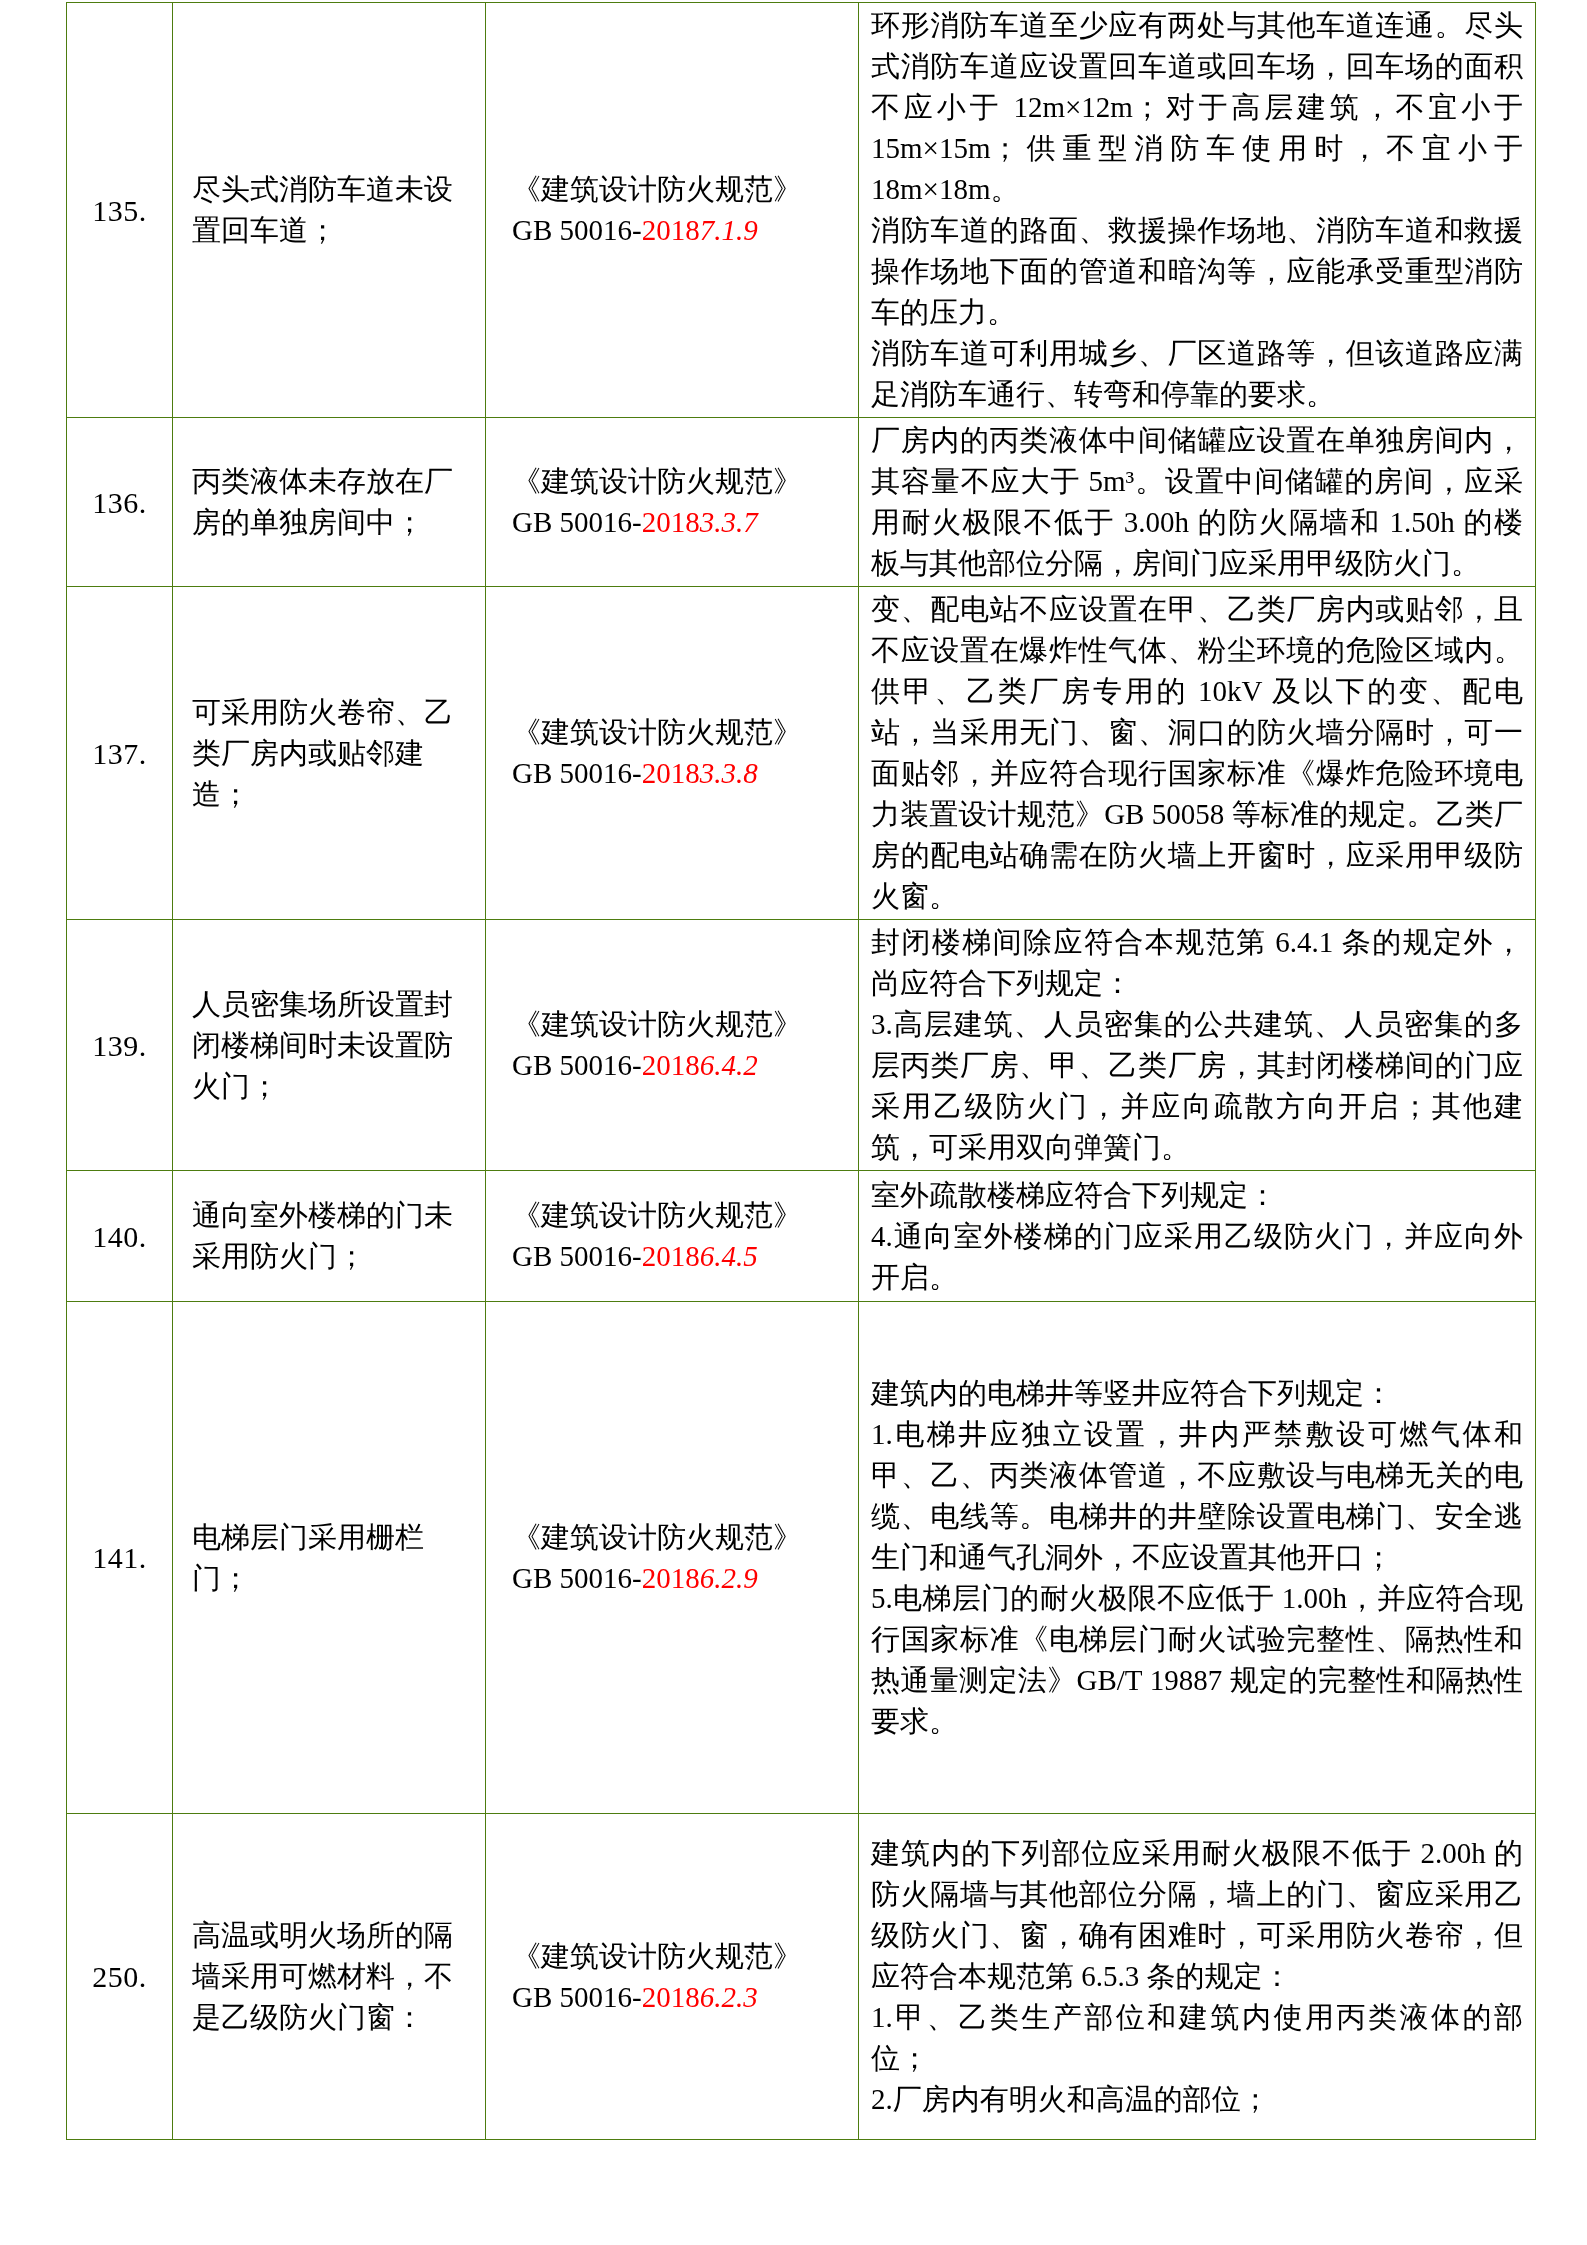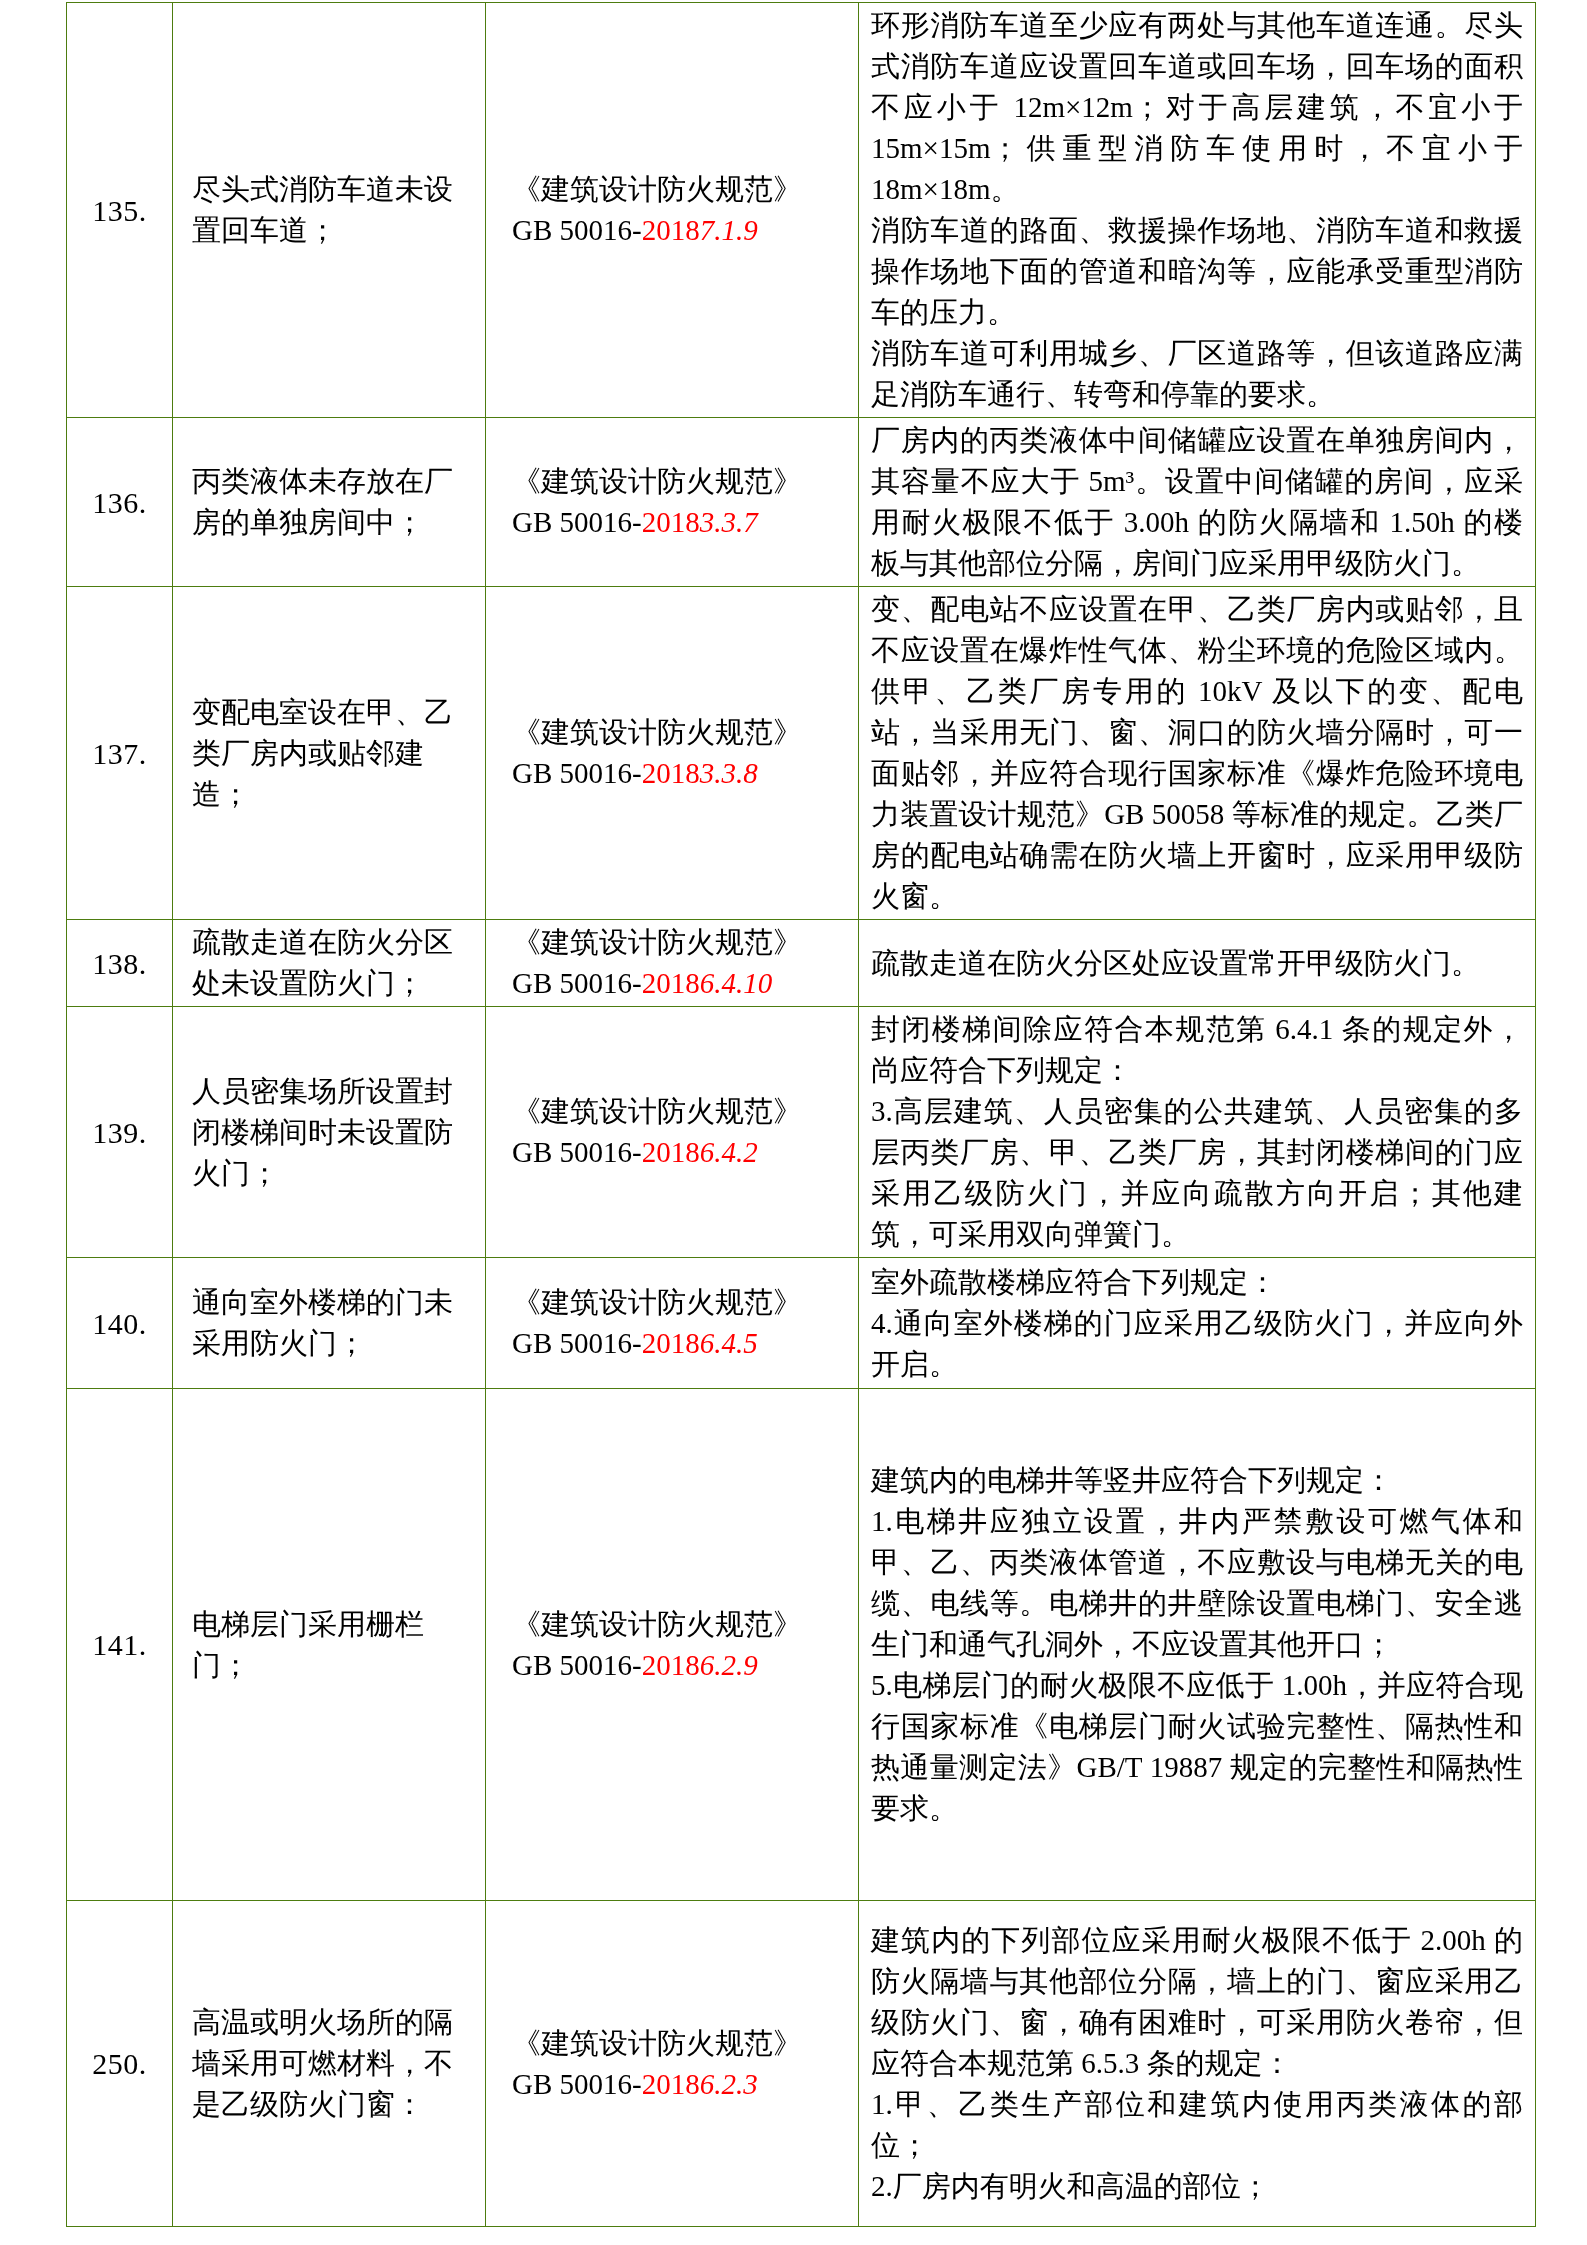--- a/index.html
+++ b/index.html
@@ -90,37 +90,28 @@
     <td class="issue-cell">丙类液体未存放在厂房的单独房间中；</td>
     <td class="ref-cell">
       <div class="ref-line">《建筑设计防火规范》</div>
       <div class="ref-line"><span>GB 50016-</span><span class="red">2018</span><span class="red ref-section">3.3.7</span></div>
     </td>
     <td class="detail-cell">厂房内的丙类液体中间储罐应设置在单独房间内，其容量不应大于 5m³。设置中间储罐的房间，应采用耐火极限不低于 3.00h 的防火隔墙和 1.50h 的楼板与其他部位分隔，房间门应采用甲级防火门。</td>
   </tr>
 
   <tr class="r-137">
     <td class="num-cell">137.</td>
-    <td class="issue-cell">变配电室设在甲、乙类厂房内或贴邻建造；</td>
+    <td class="issue-cell">可采用防火卷帘、乙类厂房内或贴邻建造；</td>
     <td class="ref-cell">
       <div class="ref-line">《建筑设计防火规范》</div>
       <div class="ref-line"><span>GB 50016-</span><span class="red">2018</span><span class="red ref-section">3.3.8</span></div>
     </td>
     <td class="detail-cell">变、配电站不应设置在甲、乙类厂房内或贴邻，且不应设置在爆炸性气体、粉尘环境的危险区域内。供甲、乙类厂房专用的 10kV 及以下的变、配电站，当采用无门、窗、洞口的防火墙分隔时，可一面贴邻，并应符合现行国家标准《爆炸危险环境电力装置设计规范》GB 50058 等标准的规定。乙类厂房的配电站确需在防火墙上开窗时，应采用甲级防火窗。</td>
   </tr>
 
-  <tr class="r-138">
-    <td class="num-cell">138.</td>
-    <td class="issue-cell">疏散走道在防火分区处未设置防火门；</td>
-    <td class="ref-cell">
-      <div class="ref-line">《建筑设计防火规范》</div>
-      <div class="ref-line"><span>GB 50016-</span><span class="red">2018</span><span class="red ref-section">6.4.10</span></div>
-    </td>
-    <td class="detail-cell">疏散走道在防火分区处应设置常开甲级防火门。</td>
-  </tr>
 
   <tr class="r-139">
     <td class="num-cell">139.</td>
     <td class="issue-cell">人员密集场所设置封闭楼梯间时未设置防火门；</td>
     <td class="ref-cell">
       <div class="ref-line">《建筑设计防火规范》</div>
       <div class="ref-line"><span>GB 50016-</span><span class="red">2018</span><span class="red ref-section">6.4.2</span></div>
     </td>
     <td class="detail-cell">封闭楼梯间除应符合本规范第 6.4.1 条的规定外，尚应符合下列规定：
 3.高层建筑、人员密集的公共建筑、人员密集的多层丙类厂房、甲、乙类厂房，其封闭楼梯间的门应采用乙级防火门，并应向疏散方向开启；其他建筑，可采用双向弹簧门。</td>

